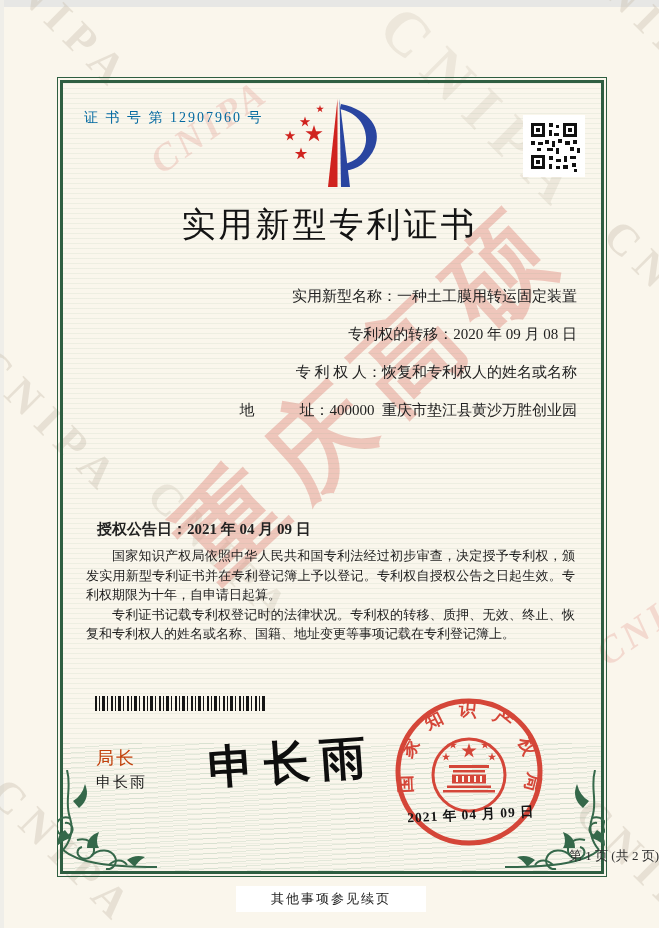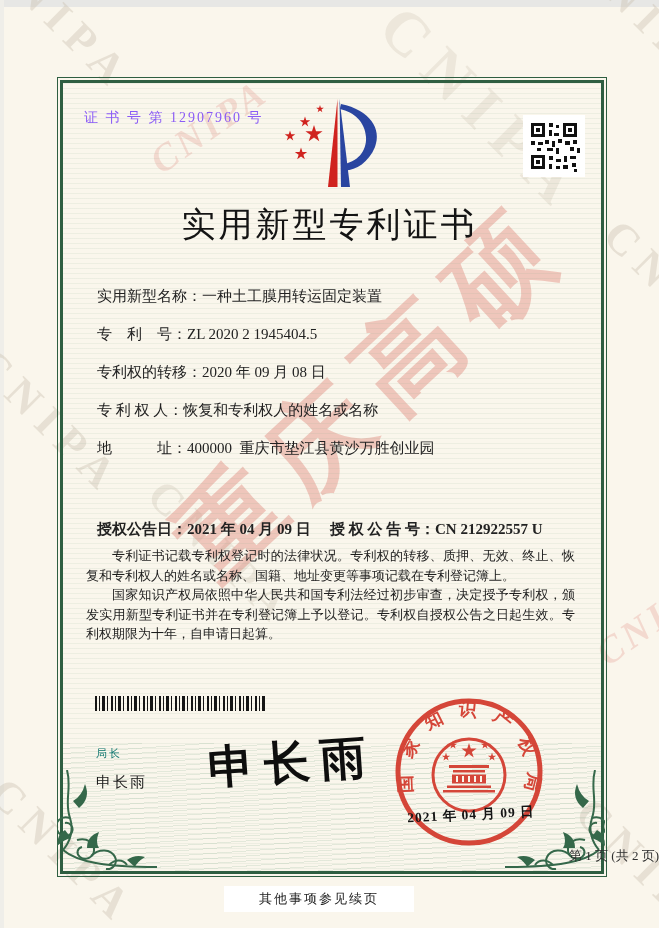--- a/index.html
+++ b/index.html
@@ -26,58 +26,58 @@
                 transform:translate(-50%,-50%) rotate(-43deg);}
 
   
   .frame{position:absolute;left:57px;top:77px;width:548px;height:798px;border:1px solid #2e5e41;}
   .frame-inner{position:absolute;inset:2px;border:3px solid #2e5e41;
      background:repeating-linear-gradient(180deg,rgba(120,165,132,0.10) 0 1px,transparent 1px 5px);}
   .wave-band{position:absolute;left:0;right:0;bottom:0;height:128px;
      background:repeating-linear-gradient(176deg,rgba(105,158,122,0.16) 0 1px,transparent 1px 5px);}
 
   
-  .cert-no{position:absolute;left:84px;top:109px;font-size:14px;color:#8b5cf6;letter-spacing:2px;white-space:pre;}
+  .cert-no{position:absolute;left:84px;top:109px;font-size:14px;color:#0369a1;letter-spacing:2px;white-space:pre;}
   .logo{position:absolute;left:276px;top:90px;width:124px;height:106px;}
   .qr{position:absolute;left:523px;top:115px;width:62px;height:62px;background:#fff;padding:0;}
   .title{position:absolute;left:0;width:659px;top:202px;text-align:center;
          font-size:34px;font-weight:normal;letter-spacing:3px;color:#141414;}
 
   
-  .fields{position:absolute;left:97px;top:277px;width:480px;}
+  .fields{position:absolute;left:97px;top:277px;width:480px;text-align:right;}
   .field-row{height:38px;line-height:38px;font-size:15px;color:#222;}
   .flabel,.fvalue{white-space:pre;}
   .grant-row{position:absolute;left:97px;top:510px;width:500px;height:38px;line-height:38px;font-size:15px;color:#222;font-weight:bold;}
   .grant-no{position:absolute;left:233px;top:0;white-space:pre;}
 
   
   .body-text{position:absolute;left:86px;top:546px;width:489px;font-size:13px;line-height:19.5px;
              color:#1d1d1d;text-align:justify;}
   .body-text p{margin:0;text-indent:2em;}
 
   
   .barcode{position:absolute;left:95px;top:696px;width:172px;height:15px;
      background:repeating-linear-gradient(90deg,#151515 0 2px,transparent 2px 4px,#151515 4px 5px,
      transparent 5px 7px,#151515 7px 10px,transparent 10px 12px,#151515 12px 13px,transparent 13px 16px);}
-  .director-title{position:absolute;left:96px;top:746px;font-size:11px;color:#0f766e;letter-spacing:2px;}
+  .director-title{position:absolute;left:96px;top:746px;font-size:18px;color:#c2410c;letter-spacing:2px;}
   .director-name{position:absolute;left:96px;top:773px;font-size:15px;color:#1b1b1b;letter-spacing:2px;}
   .autograph{position:absolute;left:208px;top:732px;font-size:46px;font-weight:bold;color:#0e0e0e;
              letter-spacing:10px;transform:rotate(-4deg);white-space:nowrap;}
   .seal{position:absolute;left:394px;top:697px;width:150px;height:150px;opacity:.9;}
   .seal-date{position:absolute;left:392px;top:806px;width:158px;text-align:center;font-size:13.5px;
              font-weight:600;color:#151515;letter-spacing:1px;transform:rotate(-3deg);white-space:pre;}
 
   
   .ornament{position:absolute;width:100px;height:102px;}
   .orn-left{left:57px;top:770px;}
   .orn-right{left:505px;top:770px;transform:scaleX(-1);}
 
   
   .page-info{position:absolute;left:0;width:659px;top:847px;text-align:right;font-size:13px;color:#2e2e2e;white-space:pre;}
-  .footer-note{position:absolute;left:224px;top:886px;width:190px;height:26px;background:#ffffff;
+  .footer-note{position:absolute;left:236px;top:886px;width:190px;height:26px;background:#ffffff;
                display:flex;align-items:center;justify-content:center;font-size:13px;color:#222;letter-spacing:2px;}
 </style>
 </head>
 <body>
 
 <div class="scan-band-top"></div>
 <div class="scan-band-left"></div>
 
 <div class="wm wm-grey wm1">CNIPA</div>
 <div class="wm wm-grey wm2">CNIPA</div>
@@ -151,41 +151,37 @@
   </g>
 </svg>
 
 <div class="title">实用新型专利证书</div>
 
 <div class="fields">
   <div class="field-row">
     <span class="flabel">实用新型名称：</span><span class="fvalue">一种土工膜用转运固定装置</span>
   </div>
   <div class="field-row">
-    <span class="flabel">专　利　号：</span><span class="fvalue">ZL 2020 2 1945404.5</span>
-  </div>
-  <div class="field-row">
     <span class="flabel">专利权的转移：</span><span class="fvalue">2020 年 09 月 08 日</span>
   </div>
   <div class="field-row">
     <span class="flabel">专 利 权 人：</span><span class="fvalue">恢复和专利权人的姓名或名称</span>
   </div>
   <div class="field-row">
     <span class="flabel">地　　　址：</span><span class="fvalue">400000  重庆市垫江县黄沙万胜创业园</span>
   </div>
 </div>
 
 <div class="grant-row">
   <span class="flabel">授权公告日：</span><span class="fvalue">2021 年 04 月 09 日</span>
-  <span class="grant-no"><span>授 权 公 告 号：</span><span>CN 212922557 U</span></span>
 </div>
 
 <div class="body-text">
+  <p>国家知识产权局依照中华人民共和国专利法经过初步审查，决定授予专利权，颁发实用新型专利证书并在专利登记簿上予以登记。专利权自授权公告之日起生效。专利权期限为十年，自申请日起算。</p>
   <p>专利证书记载专利权登记时的法律状况。专利权的转移、质押、无效、终止、恢复和专利权人的姓名或名称、国籍、地址变更等事项记载在专利登记簿上。</p>
-  <p>国家知识产权局依照中华人民共和国专利法经过初步审查，决定授予专利权，颁发实用新型专利证书并在专利登记簿上予以登记。专利权自授权公告之日起生效。专利权期限为十年，自申请日起算。</p>
 </div>
 
 <div class="barcode"></div>
 
 <div class="director-title">局长</div>
 <div class="director-name">申长雨</div>
 <div class="autograph">申长雨</div>
 
 <svg class="seal" viewBox="0 0 150 150">
   <defs>

